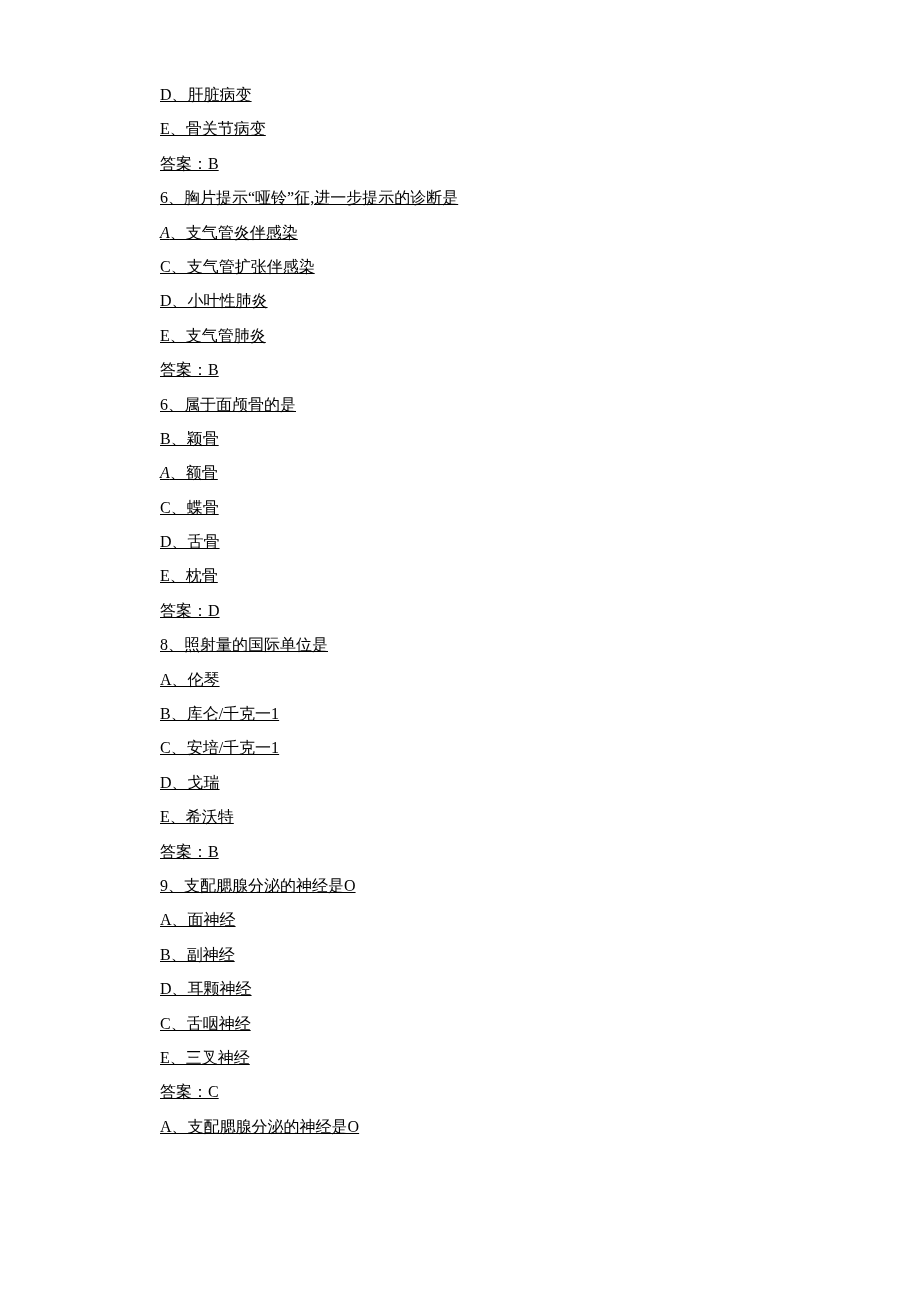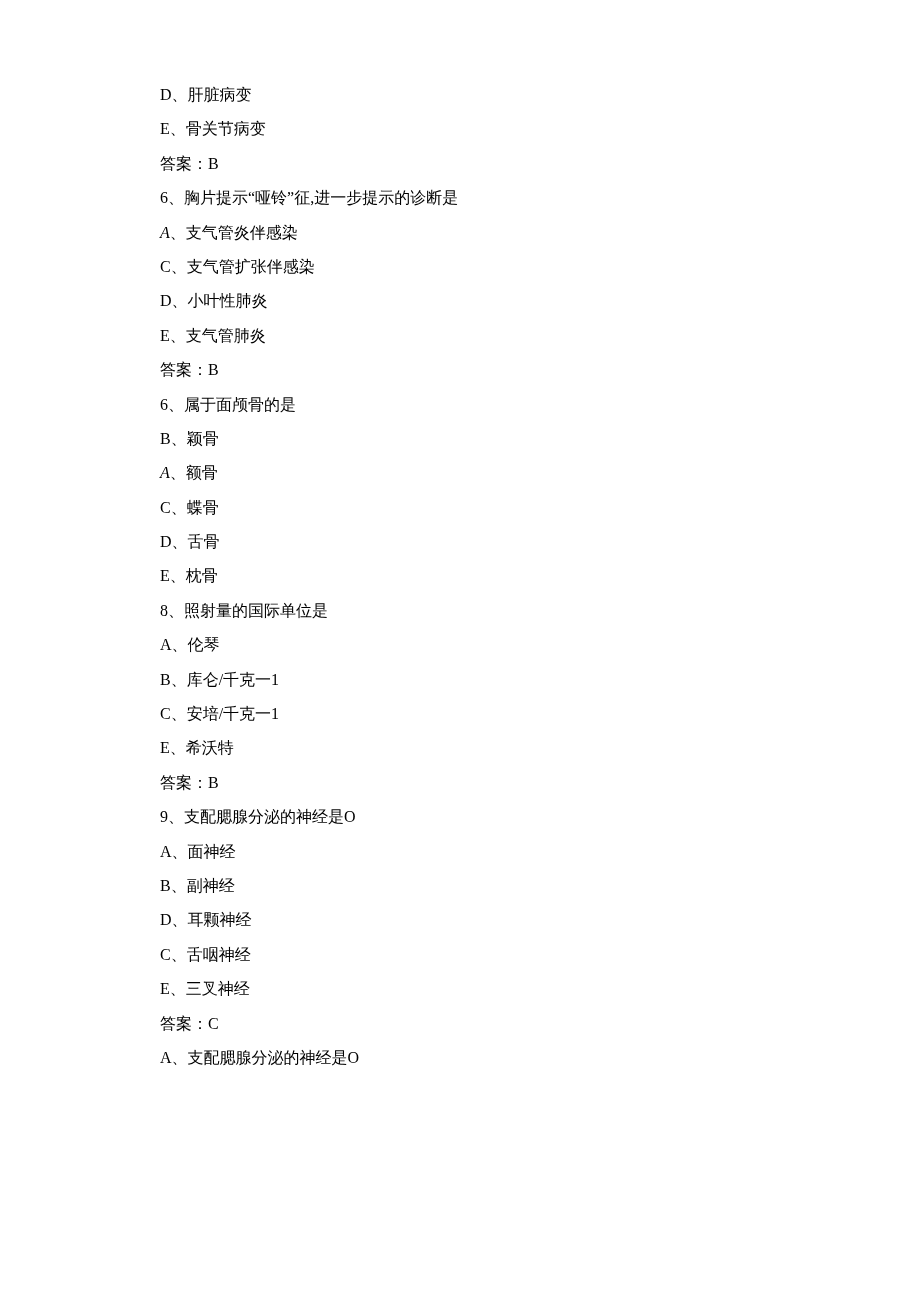--- a/index.html
+++ b/index.html
@@ -11,20 +11,21 @@
       color: #000000;
       line-height: 2.15;
       width: 920px;
     }
     .page {
       padding: 78px 0 60px 160px;
       width: 580px;
     }
     .line {
       white-space: nowrap;
+      text-decoration: underline;
     }
     .italic-a {
       font-style: italic;
       font-family: "Times New Roman", serif;
     }
   </style>
 </head>
 <body>
 
 <div class="page">
@@ -36,24 +37,26 @@
   <div class="line">C、支气管扩张伴感染</div>
   <div class="line">D、小叶性肺炎</div>
   <div class="line">E、支气管肺炎</div>
   <div class="line">答案：B</div>
   <div class="line">6、属于面颅骨的是</div>
   <div class="line">B、颖骨</div>
   <div class="line"><span class="italic-a">A</span><span>、额骨</span></div>
   <div class="line">C、蝶骨</div>
   <div class="line">D、舌骨</div>
   <div class="line">E、枕骨</div>
+  <div class="line">答案：D</div>
   <div class="line">8、照射量的国际单位是</div>
   <div class="line">A、伦琴</div>
   <div class="line">B、库仑/千克一1</div>
   <div class="line">C、安培/千克一1</div>
+  <div class="line">D、戈瑞</div>
   <div class="line">E、希沃特</div>
   <div class="line">答案：B</div>
   <div class="line">9、支配腮腺分泌的神经是O</div>
   <div class="line">A、面神经</div>
   <div class="line">B、副神经</div>
   <div class="line">D、耳颗神经</div>
   <div class="line">C、舌咽神经</div>
   <div class="line">E、三叉神经</div>
   <div class="line">答案：C</div>
   <div class="line">A、支配腮腺分泌的神经是O</div>

